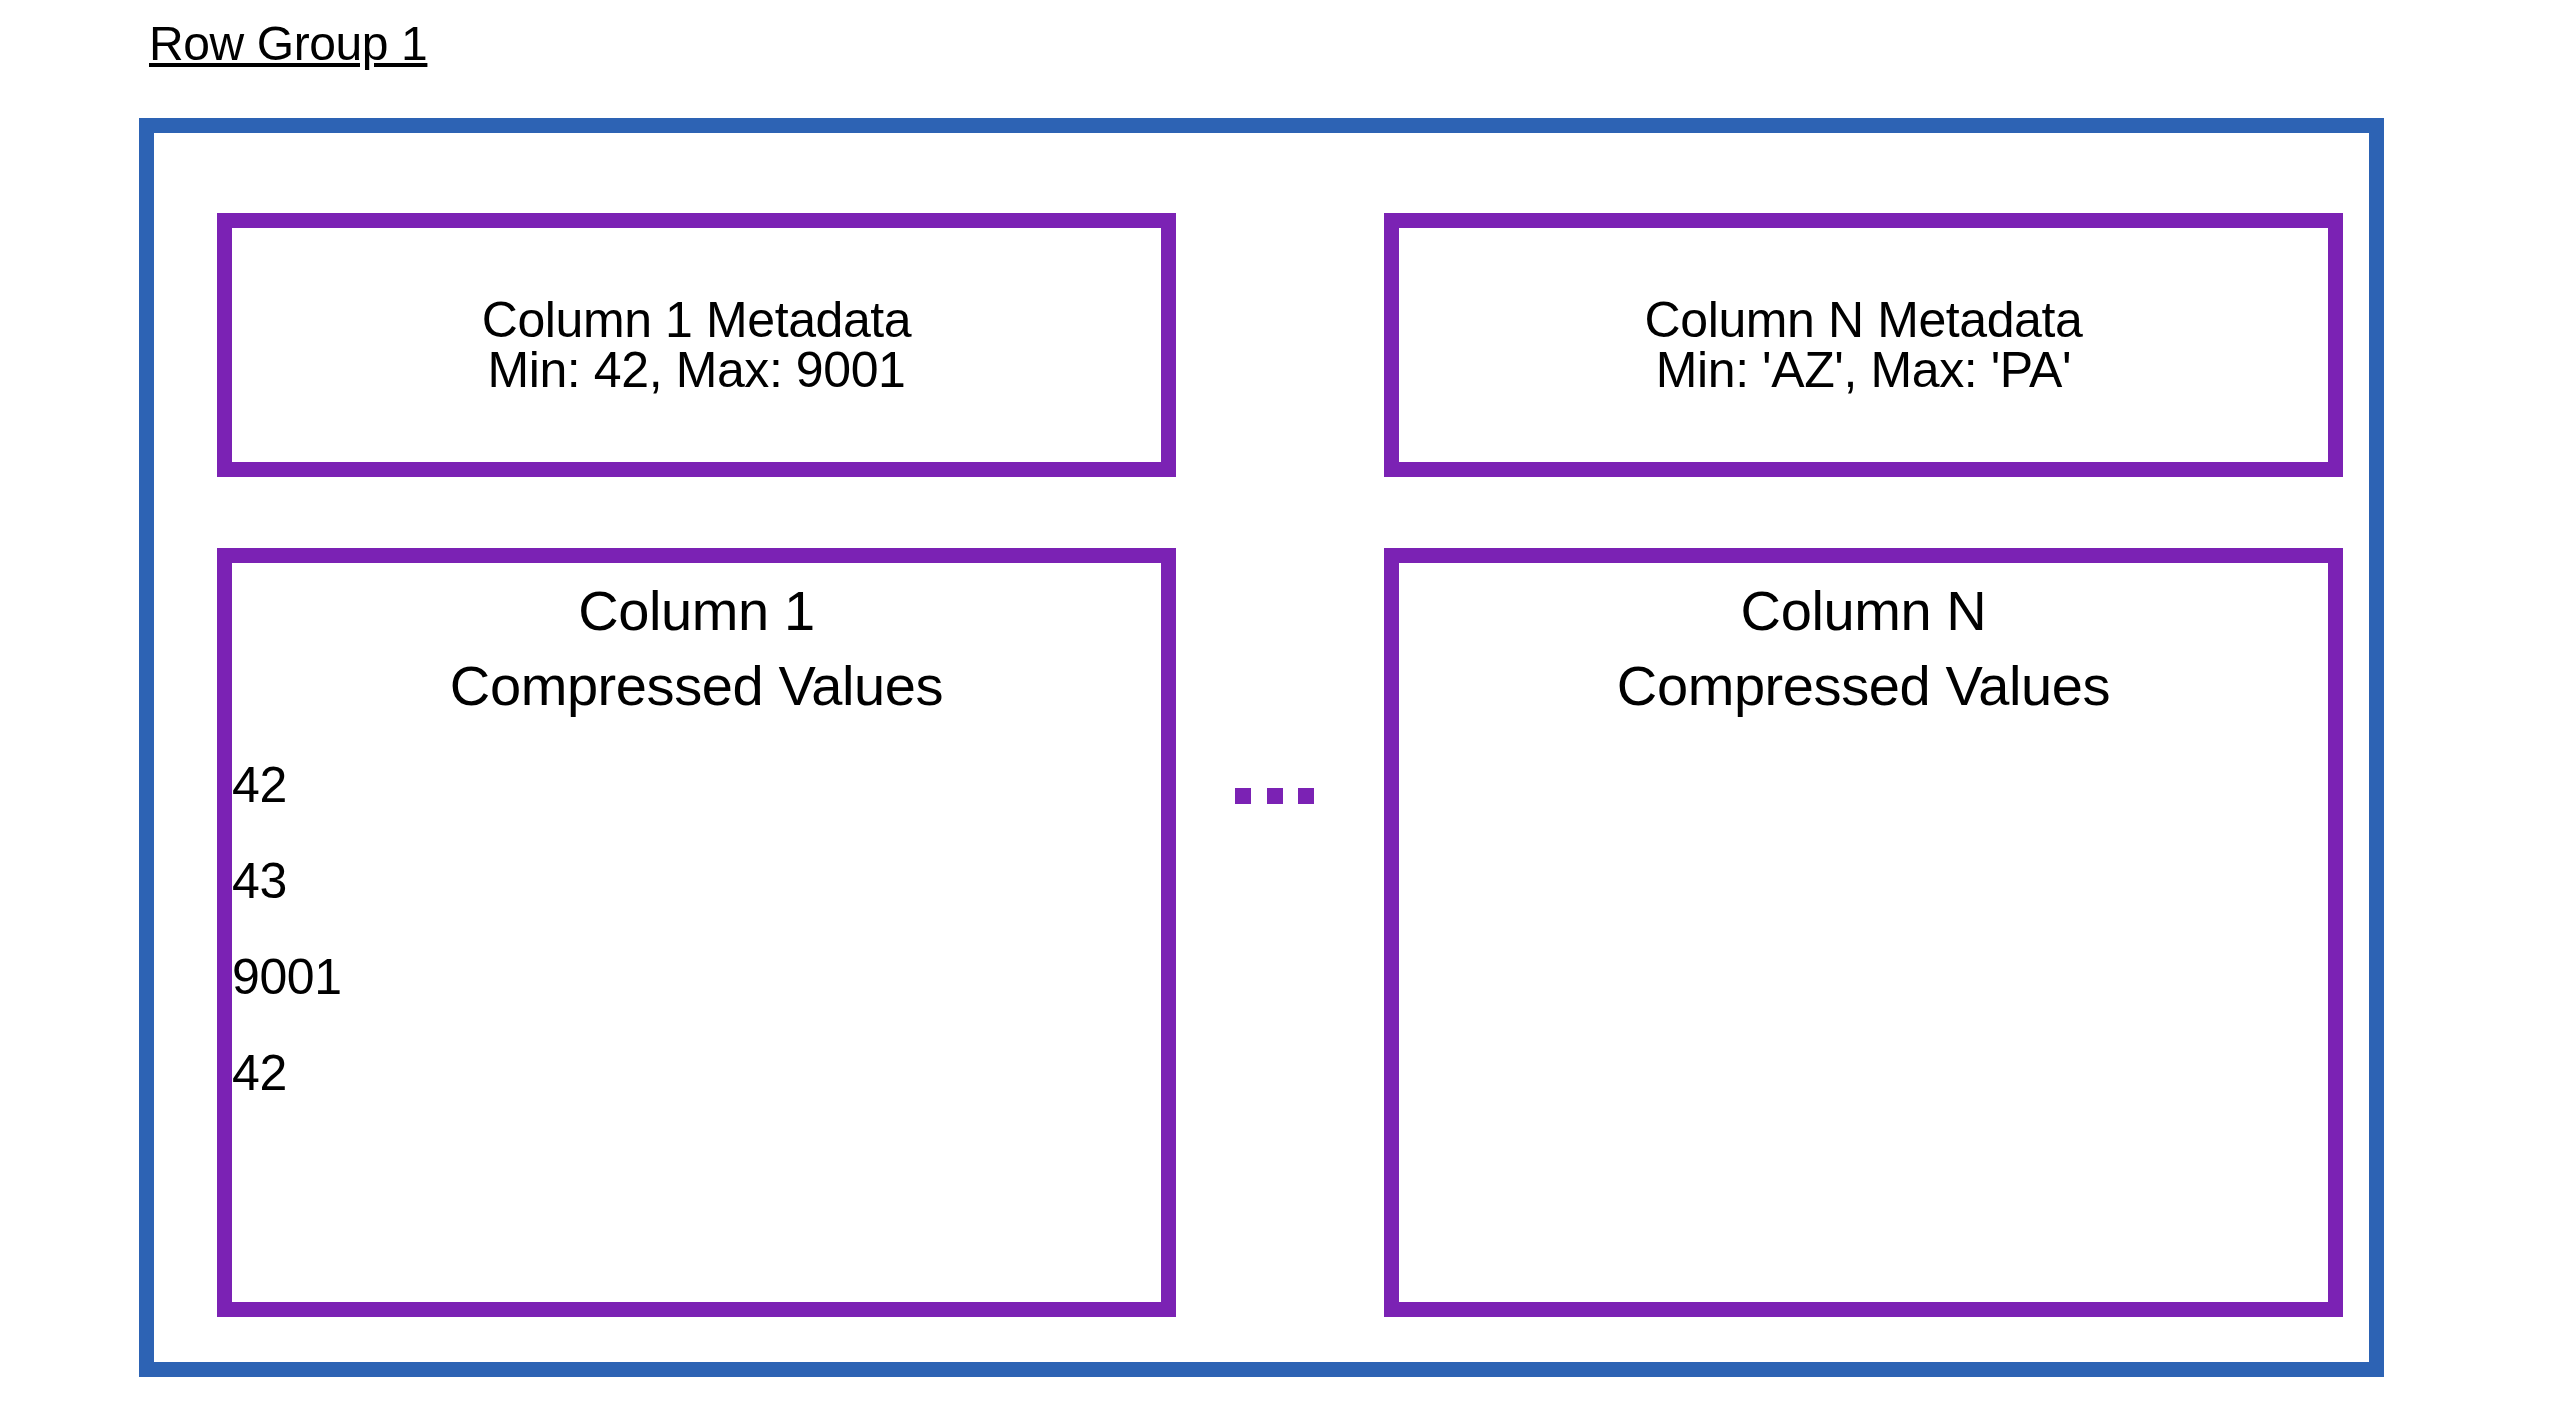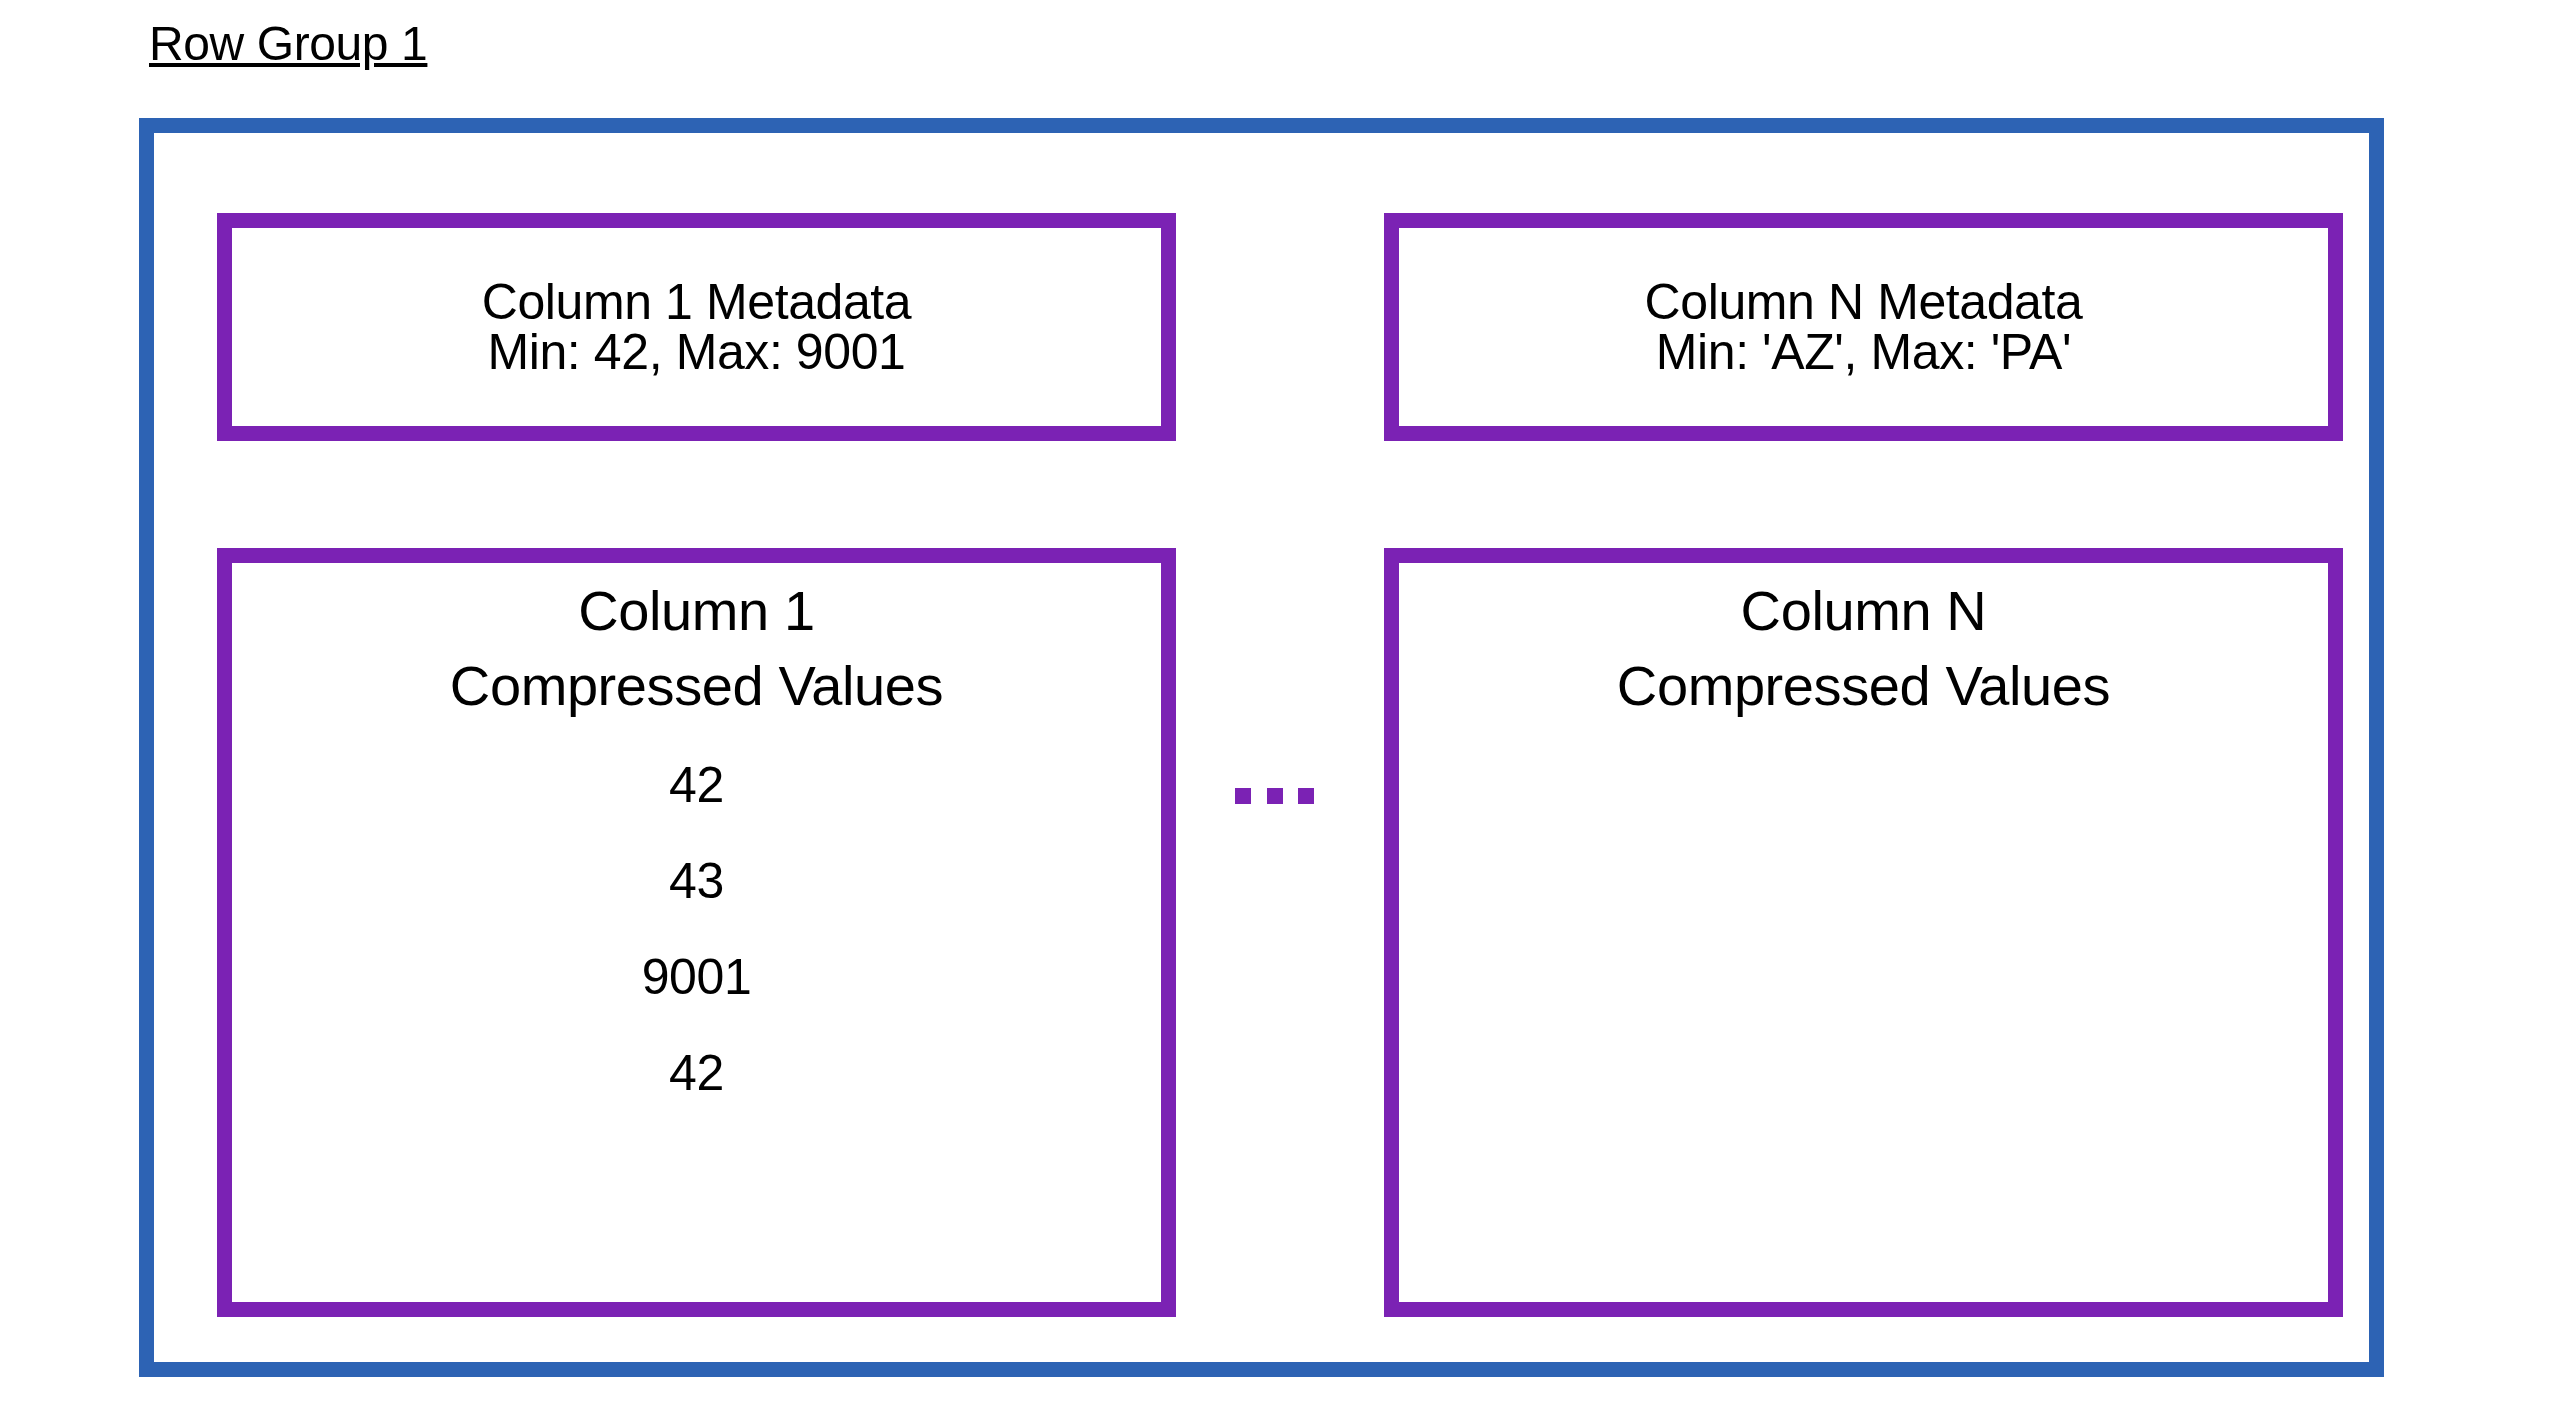--- a/index.html
+++ b/index.html
@@ -59,21 +59,21 @@
     background: #ffffff;
     display: flex;
     flex-direction: column;
     align-items: center;
     position: absolute;
     left: 0;
     width: 100%;
   }
   .metadata-card {
     top: 0;
-    height: 228px;
+    height: 264px;
     justify-content: center;
   }
   .values-card {
     top: 335px;
     height: 769px;
     justify-content: flex-start;
     padding-top: 20px;
   }
 
   
@@ -101,21 +101,21 @@
   .values-list {
     margin: 0;
     padding: 0;
     list-style: none;
     width: 100%;
   }
   .value-item {
     font-size: 50px;
     line-height: 1.0;
     color: #000000;
-    text-align: center;
+    text-align: left;
     white-space: nowrap;
     margin-top: 46px;
     letter-spacing: -0.4px;
   }
 
   
   #column-ellipsis {
     position: absolute;
     left: 1081px;
     top: 655px;

